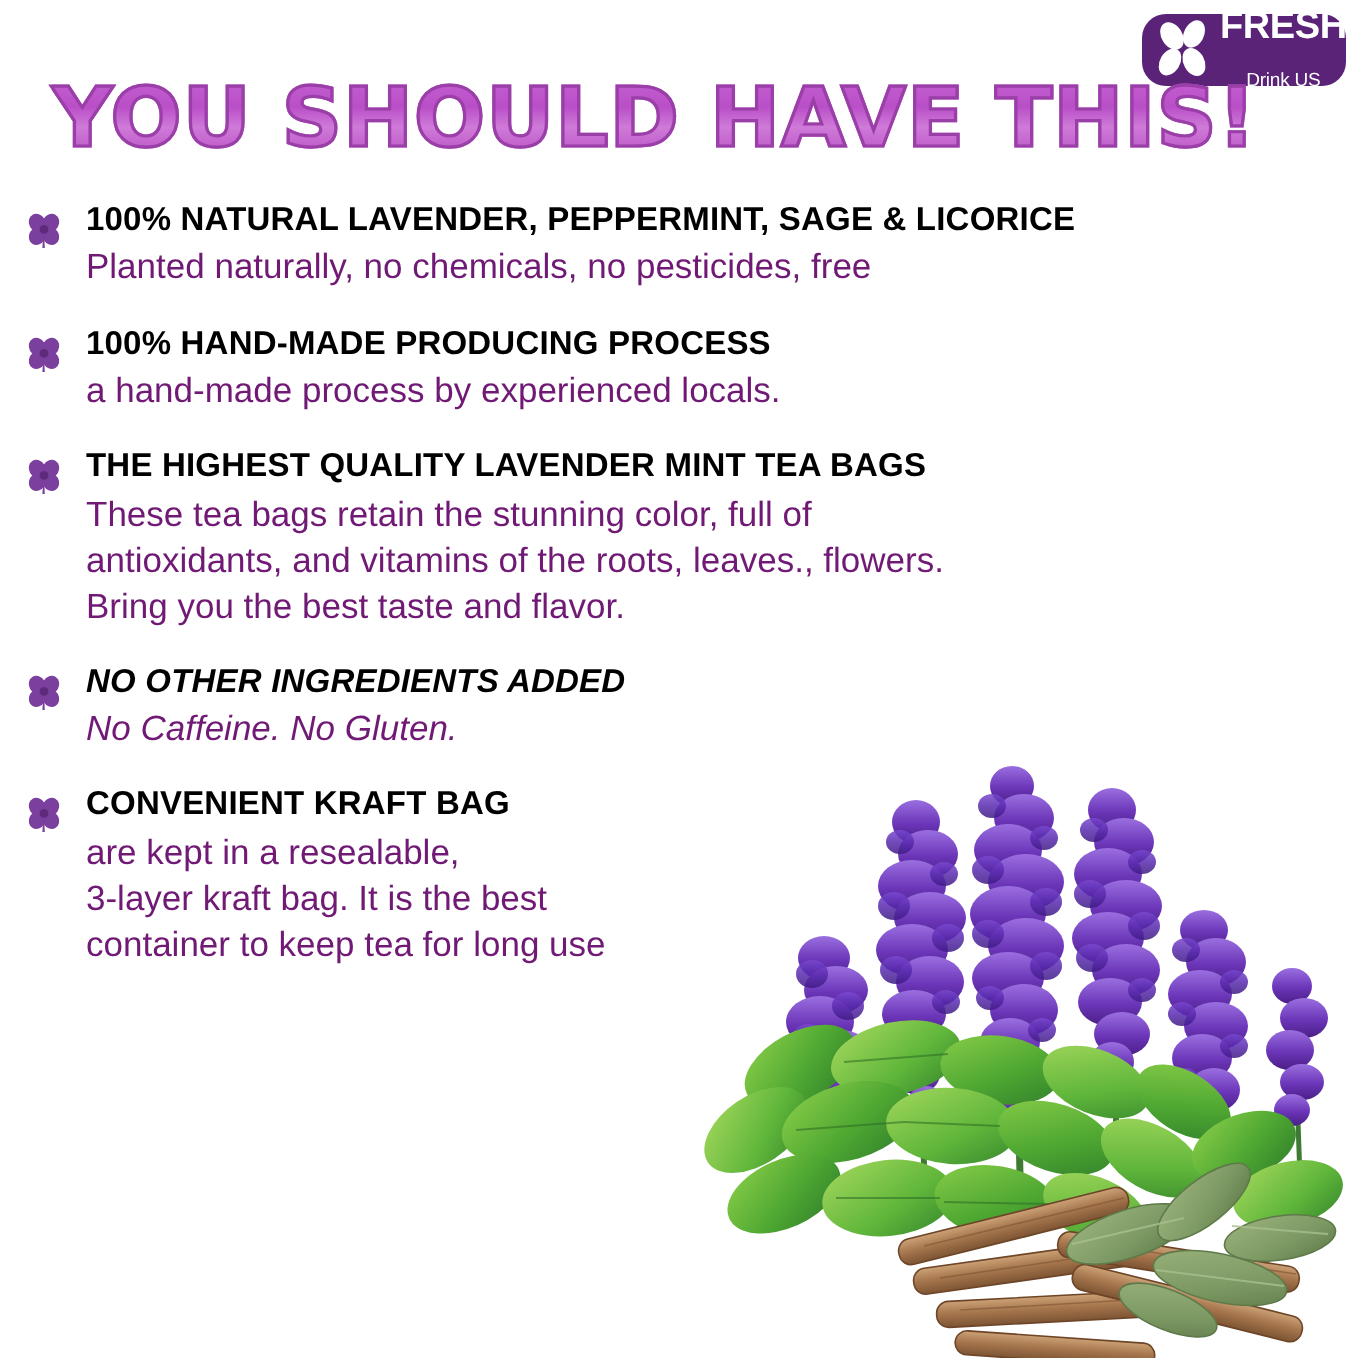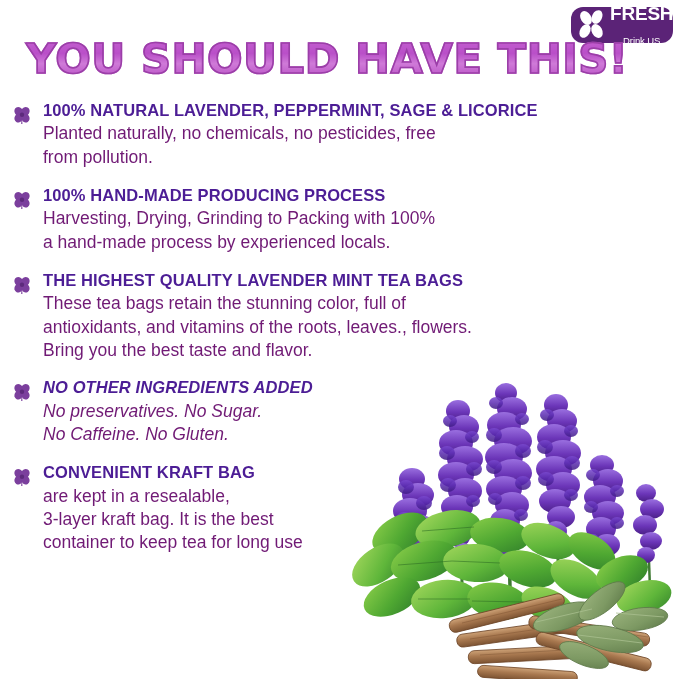--- a/index.html
+++ b/index.html
@@ -94,21 +94,21 @@
     position: absolute;
     left: 0px;
     top: 4px;
     width: 20px;
     height: 20px;
   }
   .bullet-heading {
     font-family: "Liberation Sans", sans-serif;
     font-weight: bold;
     font-size: 16.5px;
-    color: #4c1d95;
+    color: #000000;
     letter-spacing: 0.1px;
     line-height: 1.18;
     white-space: nowrap;
   }
   .bullet-body {
     font-family: "Liberation Sans", sans-serif;
     font-weight: normal;
     font-size: 17.5px;
     color: #701a75;
     line-height: 1.33;
@@ -170,40 +170,38 @@
             <ellipse cx="6.6" cy="13.0" rx="4.1" ry="4.6" transform="rotate(30 6.6 13.0)"></ellipse>
             <ellipse cx="13.4" cy="13.0" rx="4.1" ry="4.6" transform="rotate(-30 13.4 13.0)"></ellipse>
             <circle cx="10" cy="9.7" r="2.2" fill="#5d2a7c"></circle>
             <path d="M9.6 12.5 L9.2 19 L10.4 19 L10.1 12.5 Z"></path>
           </g>
         </svg>
       </span>
       <div class="bullet-heading">100% NATURAL LAVENDER, PEPPERMINT, SAGE &amp; LICORICE</div>
       <div class="bullet-body">
         <div>Planted naturally, no chemicals, no pesticides, free</div>
-        <div>from pollution.</div>
       </div>
     </div>
 
     <div class="bullet b2">
       <span class="bullet-marker">
         <svg viewBox="0 0 20 20" width="20" height="20" aria-hidden="true">
           <g fill="#7b3f9d">
             <ellipse cx="6.6" cy="6.4" rx="4.1" ry="4.6" transform="rotate(-30 6.6 6.4)"></ellipse>
             <ellipse cx="13.4" cy="6.4" rx="4.1" ry="4.6" transform="rotate(30 13.4 6.4)"></ellipse>
             <ellipse cx="6.6" cy="13.0" rx="4.1" ry="4.6" transform="rotate(30 6.6 13.0)"></ellipse>
             <ellipse cx="13.4" cy="13.0" rx="4.1" ry="4.6" transform="rotate(-30 13.4 13.0)"></ellipse>
             <circle cx="10" cy="9.7" r="2.2" fill="#5d2a7c"></circle>
             <path d="M9.6 12.5 L9.2 19 L10.4 19 L10.1 12.5 Z"></path>
           </g>
         </svg>
       </span>
       <div class="bullet-heading">100% HAND-MADE PRODUCING PROCESS</div>
       <div class="bullet-body">
-        <div>Harvesting, Drying, Grinding to Packing with 100%</div>
         <div>a hand-made process by experienced locals.</div>
       </div>
     </div>
 
     <div class="bullet b3">
       <span class="bullet-marker">
         <svg viewBox="0 0 20 20" width="20" height="20" aria-hidden="true">
           <g fill="#7b3f9d">
             <ellipse cx="6.6" cy="6.4" rx="4.1" ry="4.6" transform="rotate(-30 6.6 6.4)"></ellipse>
             <ellipse cx="13.4" cy="6.4" rx="4.1" ry="4.6" transform="rotate(30 13.4 6.4)"></ellipse>
@@ -230,21 +228,20 @@
             <ellipse cx="13.4" cy="6.4" rx="4.1" ry="4.6" transform="rotate(30 13.4 6.4)"></ellipse>
             <ellipse cx="6.6" cy="13.0" rx="4.1" ry="4.6" transform="rotate(30 6.6 13.0)"></ellipse>
             <ellipse cx="13.4" cy="13.0" rx="4.1" ry="4.6" transform="rotate(-30 13.4 13.0)"></ellipse>
             <circle cx="10" cy="9.7" r="2.2" fill="#5d2a7c"></circle>
             <path d="M9.6 12.5 L9.2 19 L10.4 19 L10.1 12.5 Z"></path>
           </g>
         </svg>
       </span>
       <div class="bullet-heading">NO OTHER INGREDIENTS ADDED</div>
       <div class="bullet-body">
-        <div>No preservatives. No Sugar.</div>
         <div>No Caffeine. No Gluten.</div>
       </div>
     </div>
 
     <div class="bullet b5">
       <span class="bullet-marker">
         <svg viewBox="0 0 20 20" width="20" height="20" aria-hidden="true">
           <g fill="#7b3f9d">
             <ellipse cx="6.6" cy="6.4" rx="4.1" ry="4.6" transform="rotate(-30 6.6 6.4)"></ellipse>
             <ellipse cx="13.4" cy="6.4" rx="4.1" ry="4.6" transform="rotate(30 13.4 6.4)"></ellipse>

